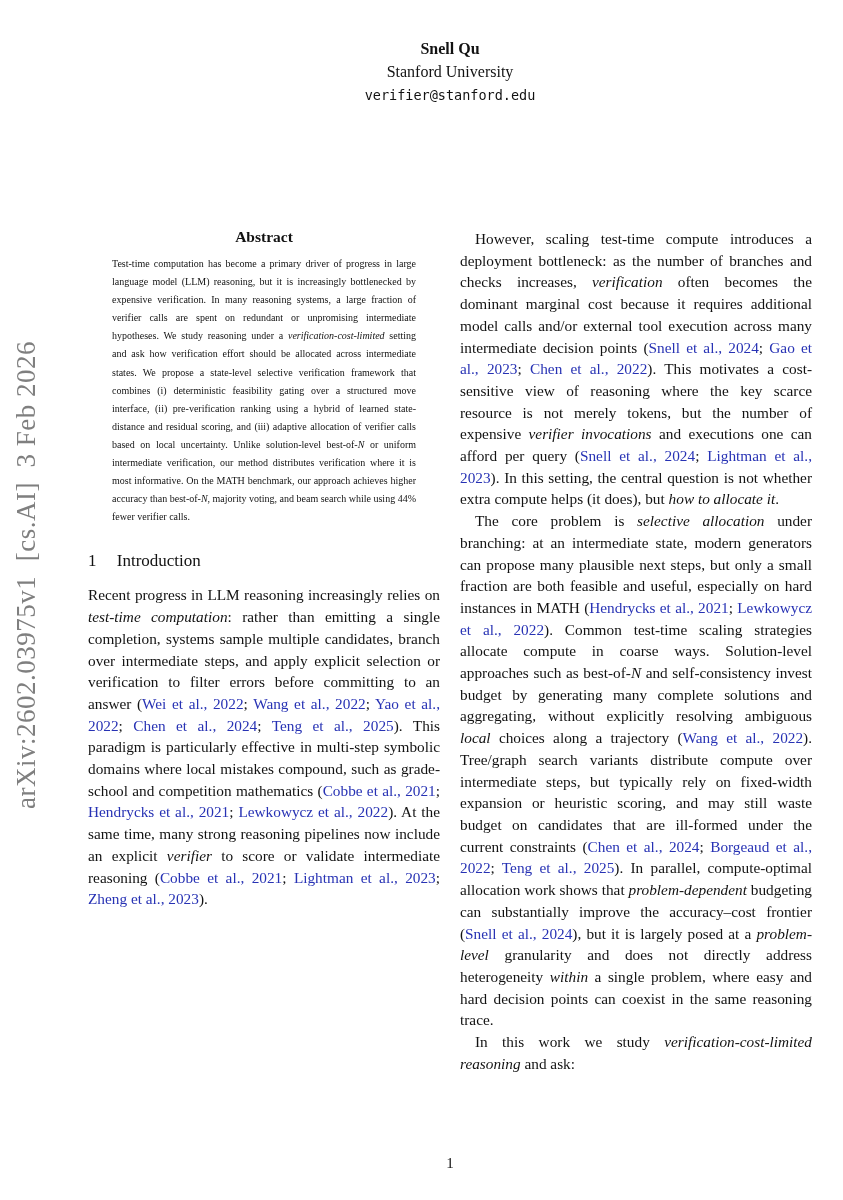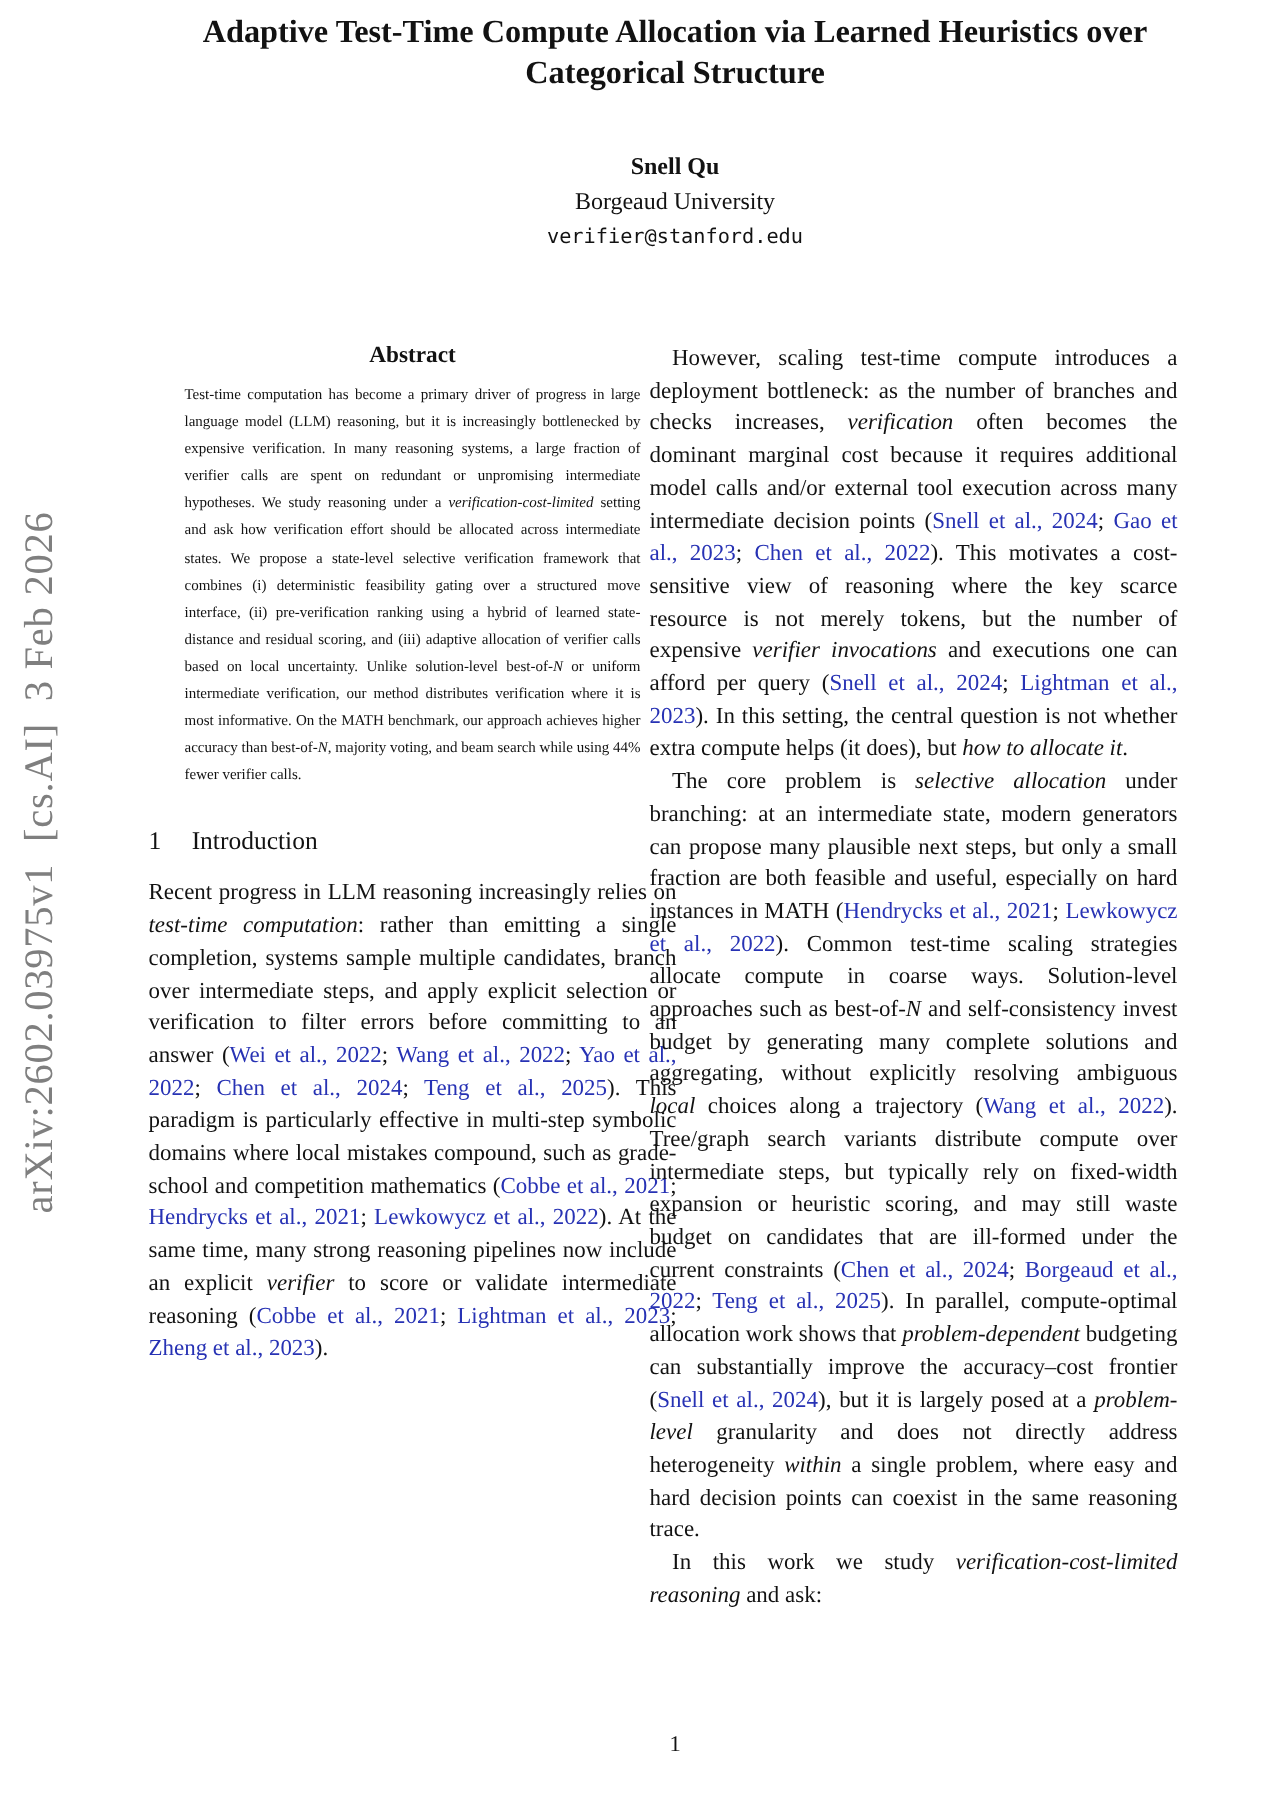--- a/index.html
+++ b/index.html
@@ -12,22 +12,22 @@
     position: relative;
     overflow: hidden;
   }
   .header { position: absolute; left: 88px; top: 0; width: 724px; text-align: center; }
   .title { font-size: 21.5px; font-weight: bold; line-height: 1.27; margin: 8px 12px 0; }
   .author { margin-top: 40px; font-size: 16px; font-weight: bold; }
   .affiliation { margin-top: 5px; font-size: 16px; }
   .email { margin-top: 6px; font-size: 13.5px; font-family: "DejaVu Sans Mono", monospace; }
 
   .col { position: absolute; top: 228px; text-align: justify; hyphens: auto; -webkit-hyphens: auto; }
-  .col-left  { left: 88px;  width: 352px; margin-left: 11px; }
-  .col-right { left: 433px; width: 352px; }
+  .col-left  { left: 88px;  width: 352px; }
+  .col-right { left: 460px; width: 352px; }
 
   .abstract-heading { text-align: center; font-weight: bold; font-size: 15.5px; margin: 0 0 9px 0; }
   .abstract-body { font-size: 10px; line-height: 18.1px; margin: 0 24px; }
 
   .section-heading { font-size: 17px; font-weight: normal; margin: 25px 0 13px 0; text-align: left; }
   .sec-num { display: inline-block; margin-right: 16px; }
 
   .body-par { font-size: 15.3px; line-height: 21.7px; margin: 0; }
   .indent { text-indent: 15px; }
 
@@ -45,23 +45,22 @@
   }
 
   .page-number { position: absolute; left: 88px; top: 1155px; width: 724px; text-align: center; font-size: 15px; }
 </style>
 </head>
 <body>
 
 <div class="arxiv-banner">arXiv:2602.03975v1  [cs.AI]  3 Feb 2026</div>
 
 <header class="header">
-  <h1 class="title">Adaptive Test-Time Compute Allocation via Learned Heuristics over Categorical Structure</h1>
   <div class="author">Snell Qu</div>
-  <div class="affiliation">Borgeaud University</div>
+  <div class="affiliation">Stanford University</div>
   <div class="email">verifier@stanford.edu</div>
 </header>
 
 <div class="col col-left">
   <div class="abstract-heading">Abstract</div>
   <p class="abstract-body"><span>Test-time computation has become a primary driver of progress in large language model (LLM) reasoning, but it is increasingly bottlenecked by expensive verification. In many reasoning systems, a large fraction of verifier calls are spent on redundant or unpromising intermediate hypotheses. We study reasoning under a </span><span class="it">verification-cost-limited</span><span> setting and ask how verification effort should be allocated across intermediate states. We propose a state-level selective verification framework that combines (i) deterministic feasibility gating over a structured move interface, (ii) pre-verification ranking using a hybrid of learned state-distance and residual scoring, and (iii) adaptive allocation of verifier calls based on local uncertainty. Unlike solution-level best-of-</span><span class="it">N</span><span> or uniform intermediate verification, our method distributes verification where it is most informative. On the MATH benchmark, our approach achieves higher accuracy than best-of-</span><span class="it">N</span><span>, majority voting, and beam search while using 44% fewer verifier calls.</span></p>
 
   <div class="section-heading">
     <span class="sec-num">1</span>
     <span class="sec-title">Introduction</span>

